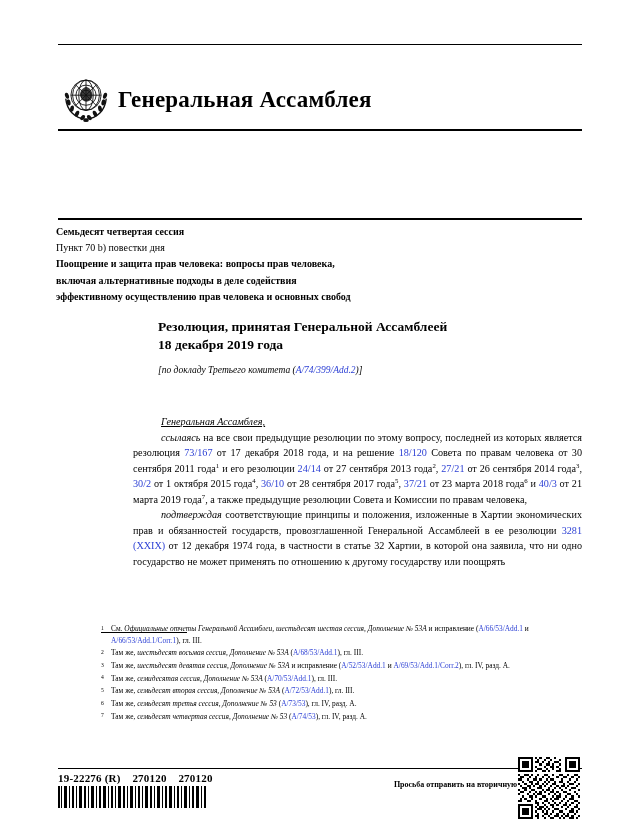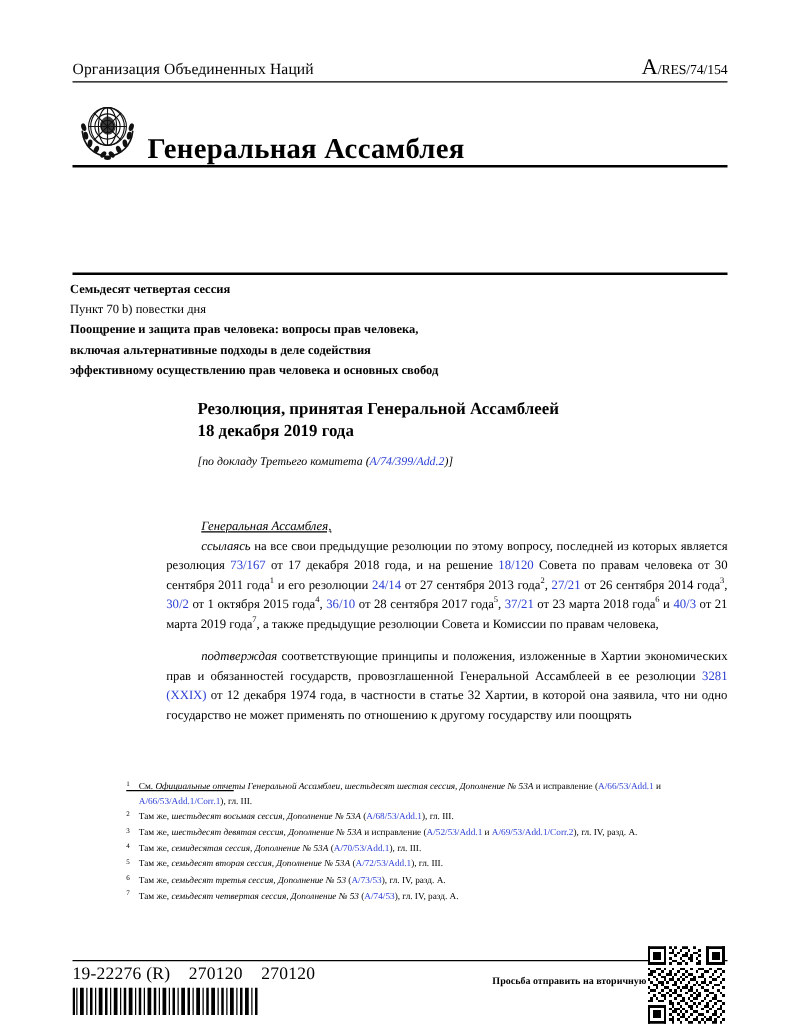--- a/index.html
+++ b/index.html
@@ -50,22 +50,22 @@
   .rule-thin {
     border-top: 1px solid #000;
     height: 0;
   }
   .rule-thick {
     border-top: 2.5px solid #000;
     height: 0;
   }
   .mast-row2 {
     display: flex;
-    align-items: flex-end;
-    margin-top: 2px;
+    align-items: center;
+    margin-top: 20px;
     height: 64px;
   }
   .un-emblem {
     width: 56px;
     height: 56px;
     flex: 0 0 56px;
     margin-top: 2px;
   }
   .ga-title {
     font-size: 23px;
@@ -144,21 +144,21 @@
     top: 414px;
     width: 449px;
     font-size: 10.2px;
     line-height: 1.52;
     text-align: justify;
   }
   .body p {
     margin: 0;
     text-indent: 28px;
   }
-  .body p + p { margin-top: 11px; }
+  .body p + p { }
   .lead {
     font-style: italic;
     text-indent: 28px;
     text-decoration: underline;
   }
   .it { font-style: italic; }
   .lnk { color: #2b3fd4; }
   sup {
     font-size: 6.8px;
     vertical-align: super;
@@ -205,23 +205,24 @@
     position: absolute;
     left: 58px;
     top: 772px;
     width: 524px;
     display: flex;
     align-items: flex-start;
     justify-content: space-between;
   }
   .foot-left { width: 230px; }
   .foot-code {
-    font-size: 14px;
+    font-size: 11px;
     letter-spacing: 0.2px;
     white-space: pre;
+    font-weight: bold;
   }
   .barcode { margin-top: 2px; }
   .foot-right {
     display: flex;
     align-items: flex-start;
     gap: 4px;
     margin-top: 8px;
   }
   .recycle-text {
     font-size: 8px;
@@ -232,26 +233,20 @@
     left: 518px;
     top: 757px;
   }
 </style>
 </head>
 <body>
 
 <div class="page">
 
   <div class="masthead">
-    <div class="mast-row1">
-      <div class="org-name">Организация Объединенных Наций</div>
-      <div class="symbol">
-        <span class="sym-a">A</span><span class="sym-rest">/RES/74/154</span>
-      </div>
-    </div>
     <div class="rule-thin"></div>
     <div class="mast-row2">
       <div class="un-emblem">
         <svg viewBox="0 0 100 100" width="56" height="56" aria-hidden="true">
           <g fill="none" stroke="#111" stroke-width="1.6">
             <circle cx="50" cy="45" r="27"></circle>
             <ellipse cx="50" cy="45" rx="13" ry="27"></ellipse>
             <ellipse cx="50" cy="45" rx="24" ry="27"></ellipse>
             <circle cx="50" cy="45" r="18"></circle>
             <circle cx="50" cy="45" r="9"></circle>

